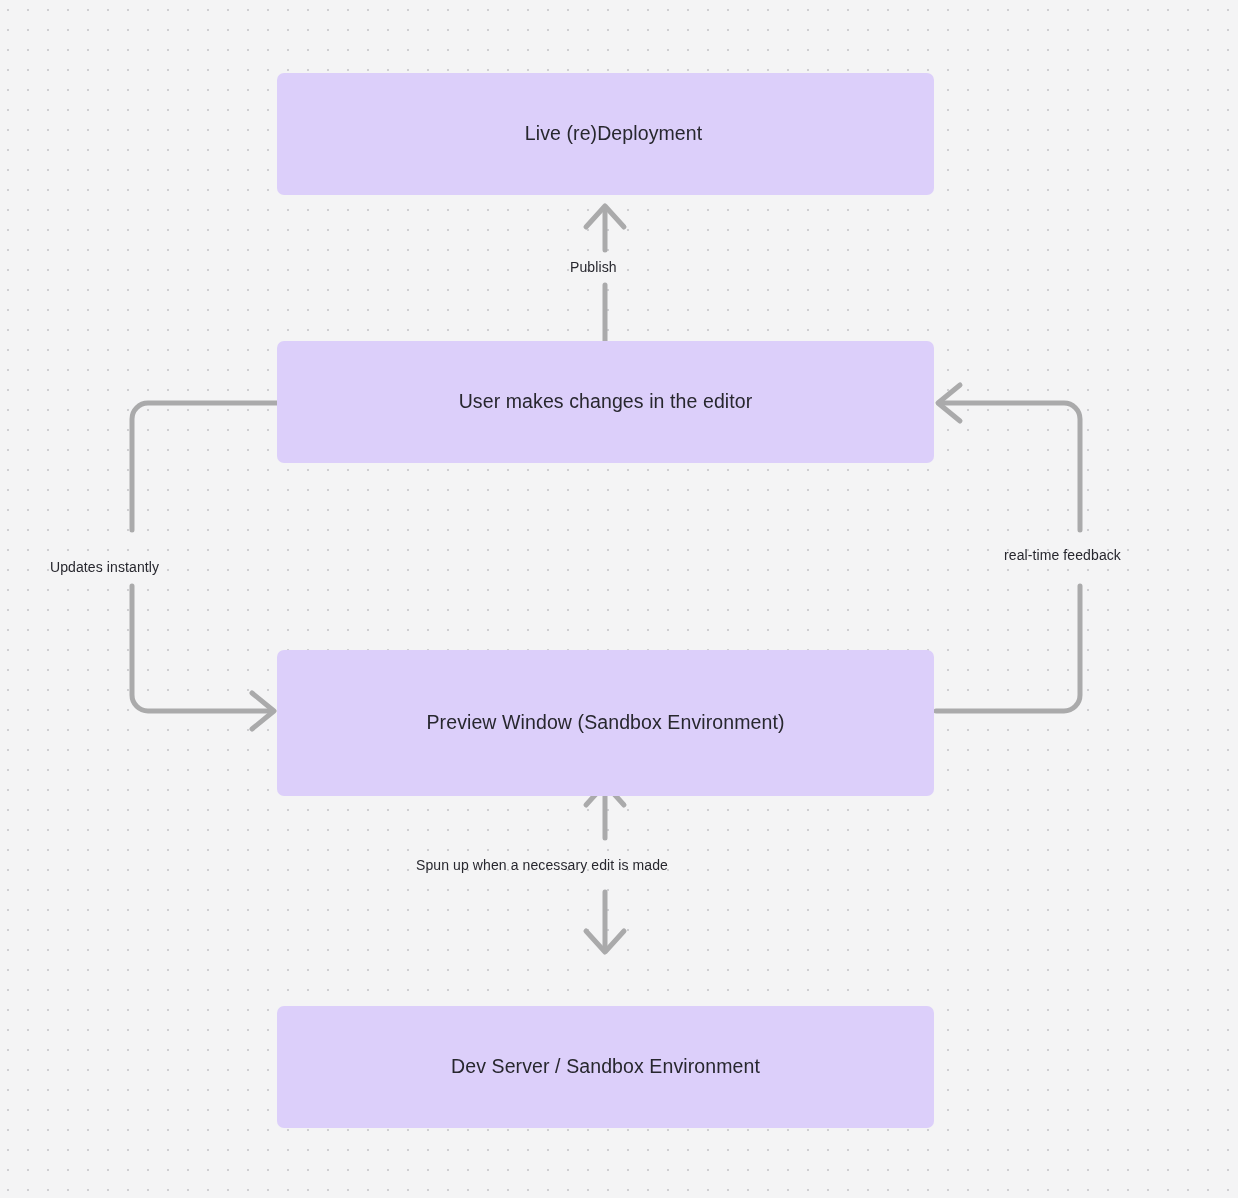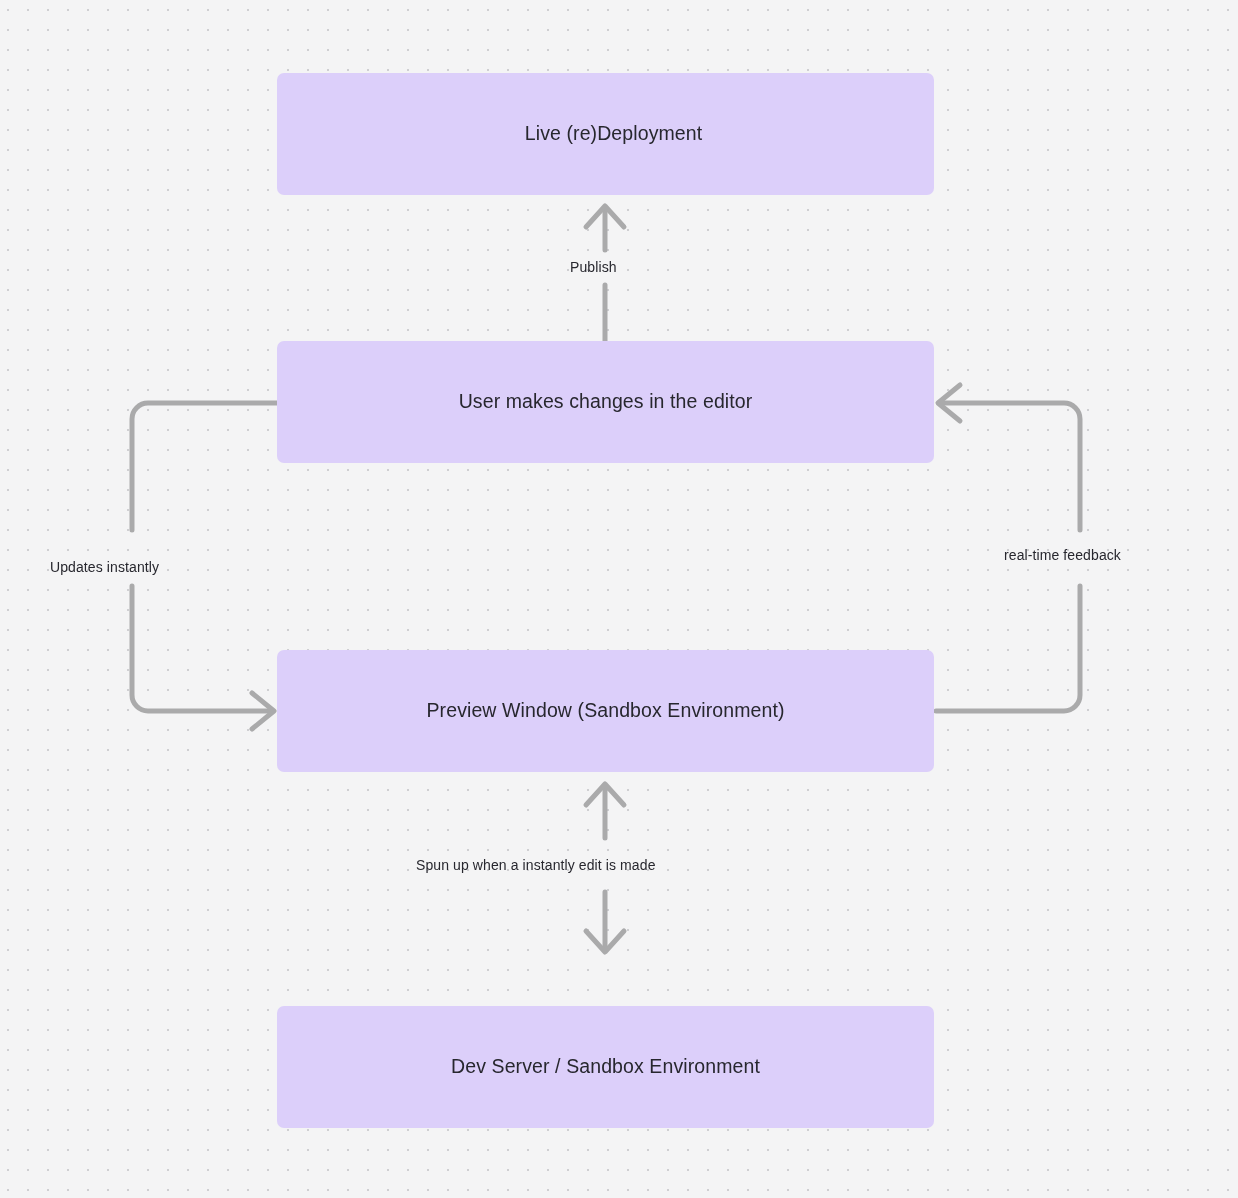--- a/index.html
+++ b/index.html
@@ -44,21 +44,21 @@
     box-sizing: border-box;
     color: #27272e;
     font-size: 19.5px;
     letter-spacing: 0.1px;
     text-align: center;
     line-height: 1.3;
   }
 
   #node-live      { left: 277px; top: 73px;  width: 657px; height: 122px; padding-left: 16px; }
   #node-editor    { left: 277px; top: 341px; width: 657px; height: 122px; }
-  #node-preview   { left: 277px; top: 650px; width: 657px; height: 122px; }
+  #node-preview   { left: 277px; top: 650px; width: 657px; height: 146px; }
   #node-devserver { left: 277px; top: 1006px; width: 657px; height: 122px; }
 
   .edge-label {
     position: absolute;
     color: #27272e;
     font-size: 14px;
     letter-spacing: 0.1px;
     white-space: nowrap;
     line-height: 1;
   }
@@ -119,15 +119,15 @@
   <div class="node" id="node-devserver">
     <span>Dev Server / Sandbox Environment</span>
   </div>
 
   <div class="edge-label" id="label-publish">Publish</div>
 
   <div class="edge-label" id="label-updates">Updates instantly</div>
 
   <div class="edge-label" id="label-realtime">real-time feedback</div>
 
-  <div class="edge-label" id="label-spun-up">Spun up when a instantly edit is made</div>
+  <div class="edge-label" id="label-spun-up">Spun up when a necessary edit is made</div>
 
 </div>
 
 </body></html>

